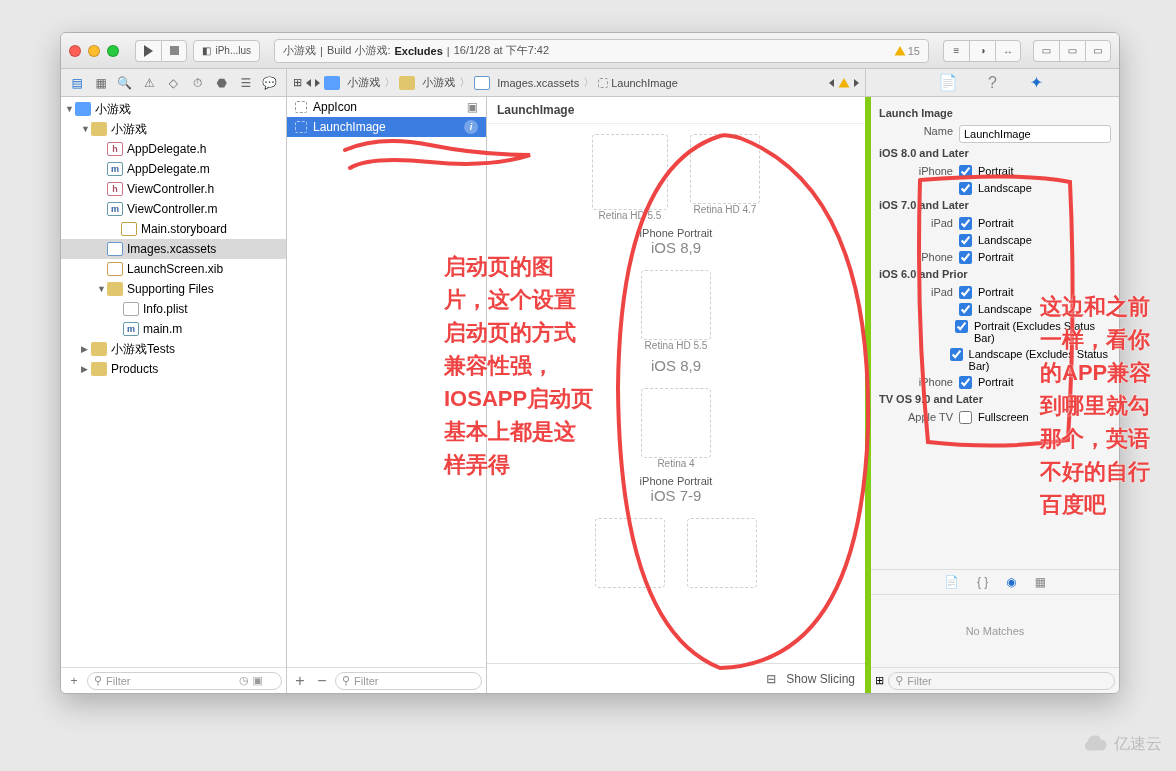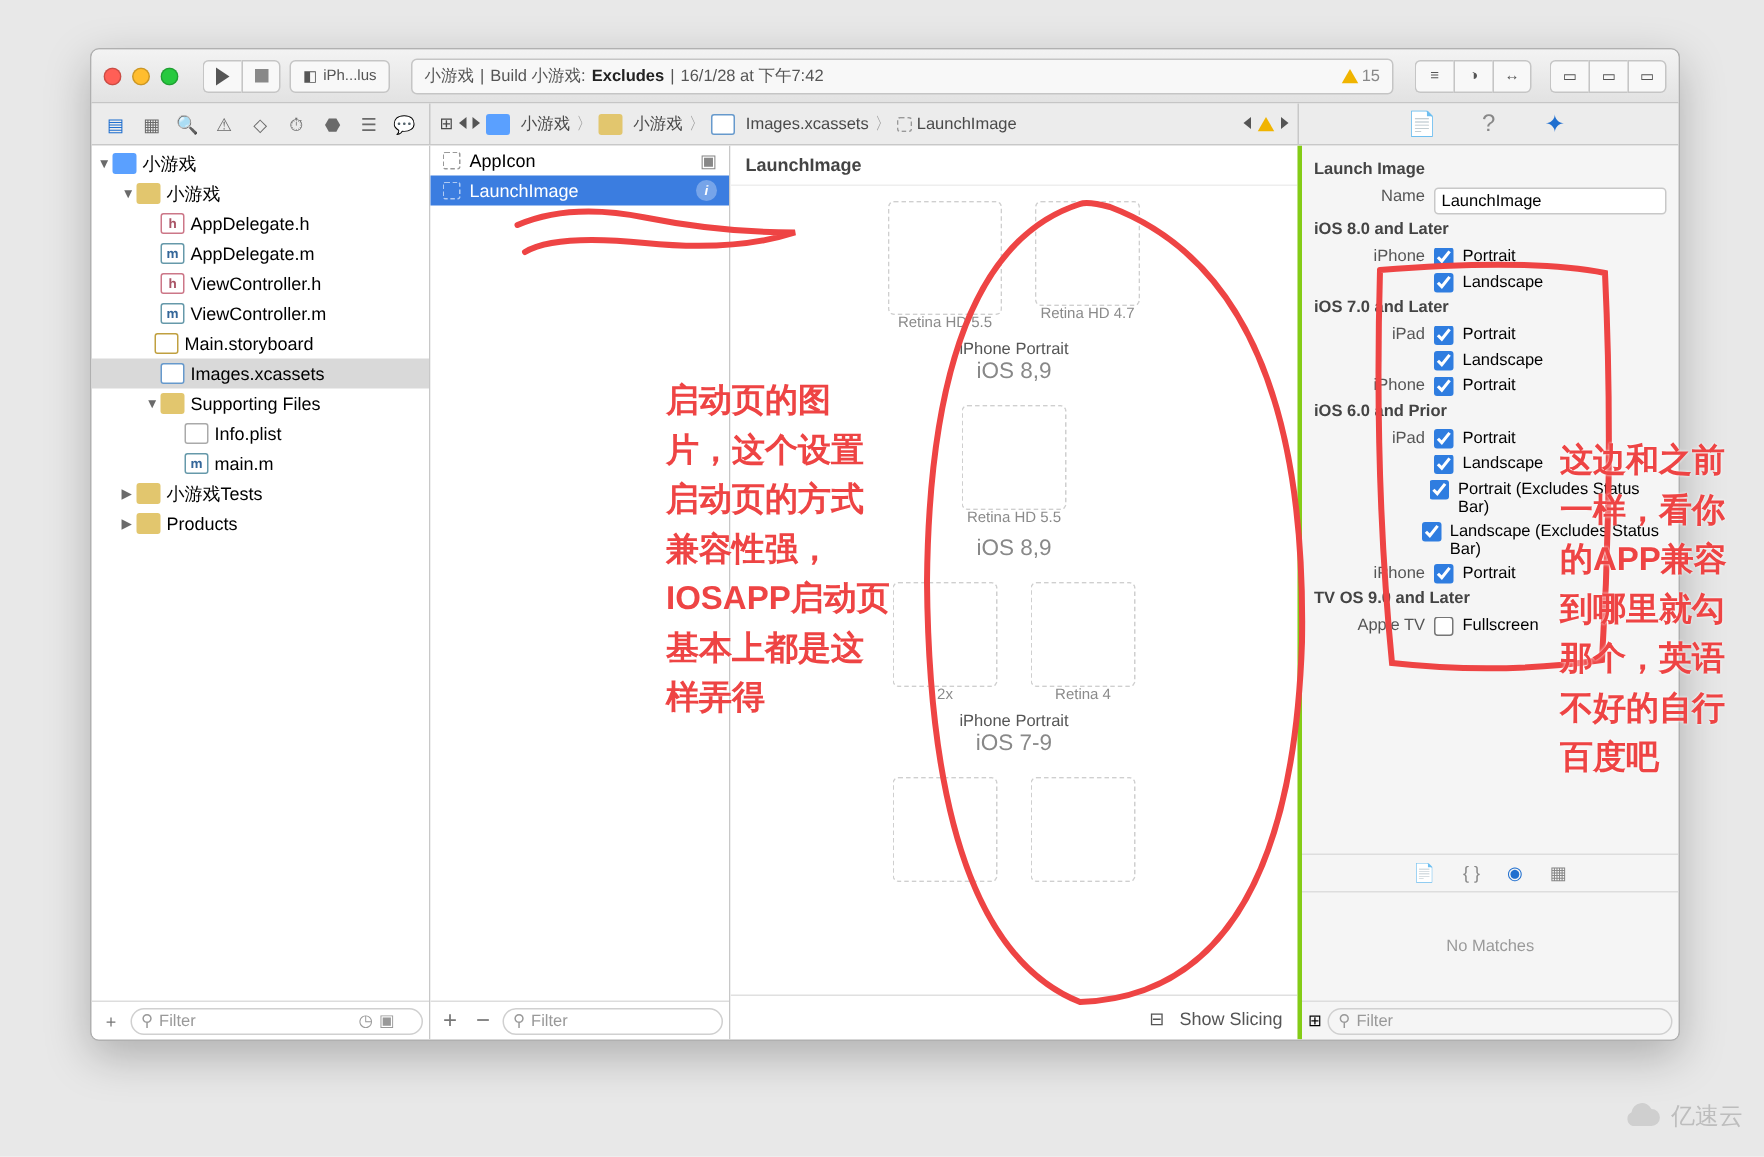--- a/index.html
+++ b/index.html
@@ -55,21 +55,21 @@
 .canvas-head { padding: 6px 10px; font-size: 12px; font-weight: 600; color: #444; border-bottom: 1px solid #eee; }
 .canvas-body { flex: 1; overflow: auto; padding: 10px; position: relative; }
 .slot-group { text-align: center; margin-bottom: 14px; }
 .slot-row { display: flex; justify-content: center; gap: 22px; margin-bottom: 6px; }
 .slot { border: 1.5px dashed #cfcfcf; border-radius: 4px; }
 .sz-a{width:76px;height:76px} .sz-b{width:70px;height:70px}
 .slot-label { font-size: 10px; color: #8a8a8a; }
 .group-title { font-size: 11px; color: #555; margin-top: 4px; }
 .group-sub { font-size: 15px; color: #888; }
 .canvas-bottom { height: 30px; border-top: 1px solid #e0e0e0; display: flex; align-items: center; justify-content: flex-end; padding: 0 10px; font-size: 12px; color: #555; gap: 10px; }
-.inspector { width: 254px; border-left: 3px solid #84cc16; background: #f5f5f5; display: flex; flex-direction: column; font-size: 11px; }
+.inspector { width: 254px; border-left: 6px solid #84cc16; background: #f5f5f5; display: flex; flex-direction: column; font-size: 11px; }
 .insp-body { flex: 1; overflow: auto; padding: 6px 8px; }
 .insp-section-title { font-weight: 700; color: #444; margin: 4px 0 6px; font-size: 11px; }
 .insp-row { display: flex; margin-bottom: 4px; gap: 6px; }
 .insp-row .lbl { width: 74px; text-align: right; color: #555; }
 .insp-row input[type=text]{ flex:1; height: 18px; border:1px solid #c8c8c8; border-radius:3px; padding:0 4px; font-size:11px; }
 .chk { width: 13px; height: 13px; accent-color: #2f7de0; }
 .insp-subtabs { height: 26px; border-top:1px solid #ddd; border-bottom:1px solid #ddd; display:flex;align-items:center;justify-content:center;gap:18px;color:#888;font-size:12px; }
 .insp-subtabs .active{color:#206fcf}
 .nomatch { text-align:center;color:#9a9a9a;font-size:11px;padding:30px 0; }
 .anno { position: absolute; color: #e44; font-weight: 700; font-size: 22px; line-height: 1.5; text-shadow: 0 0 2px #fff; pointer-events: none; }
@@ -200,29 +200,34 @@
           <div class="tree-item" style="padding-left: 36px;">
             <span class="disclosure"></span>
             <span class="ticon ic-h">h</span>
             <span>ViewController.h</span>
           </div>
           <div class="tree-item" style="padding-left: 36px;">
             <span class="disclosure"></span>
             <span class="ticon ic-m">m</span>
             <span>ViewController.m</span>
           </div>
-          <div class="tree-item" style="padding-left: 32px;">
+          <div class="tree-item" style="padding-left: 50px;">
             <span class="disclosure"></span>
             <span class="ticon ic-sb"></span>
             <span>Main.storyboard</span>
           </div>
           <div class="tree-item sel" style="padding-left: 36px;">
             <span class="disclosure"></span>
             <span class="ticon ic-as"></span>
             <span>Images.xcassets</span>
+          </div>
+          <div class="tree-item" style="padding-left: 36px;">
+            <span class="disclosure"></span>
+            <span class="ticon ic-xib"></span>
+            <span>LaunchScreen.xib</span>
           </div>
           <div class="tree-item" style="padding-left: 36px;">
             <span class="disclosure">▼</span>
             <span class="ticon ic-fold"></span>
             <span>Supporting Files</span>
           </div>
           <div class="tree-item" style="padding-left: 52px; align-items: center;">
             <span class="disclosure"></span>
             <span class="ticon ic-pl"></span>
             <span>Info.plist</span>
@@ -299,24 +304,20 @@
                 <div class="slot sz-b"></div>
                 <div class="slot-label">Retina HD 5.5</div>
               </div>
           </div>
           <div class="group-sub">iOS 8,9</div>
         </div>
         <div class="slot-group">
           <div class="slot-row">
             <div>
                 <div class="slot sz-b"></div>
-                <div class="slot-label">2x</div>
-              </div>
-            <div>
-                <div class="slot sz-b"></div>
                 <div class="slot-label">Retina 4</div>
               </div>
           </div>
           <div class="group-title">iPhone Portrait</div>
           <div class="group-sub">iOS 7-9</div>
         </div>
         <div class="slot-group">
           <div class="slot-row">
             <div class="slot sz-b"></div>
             <div class="slot sz-b"></div>

